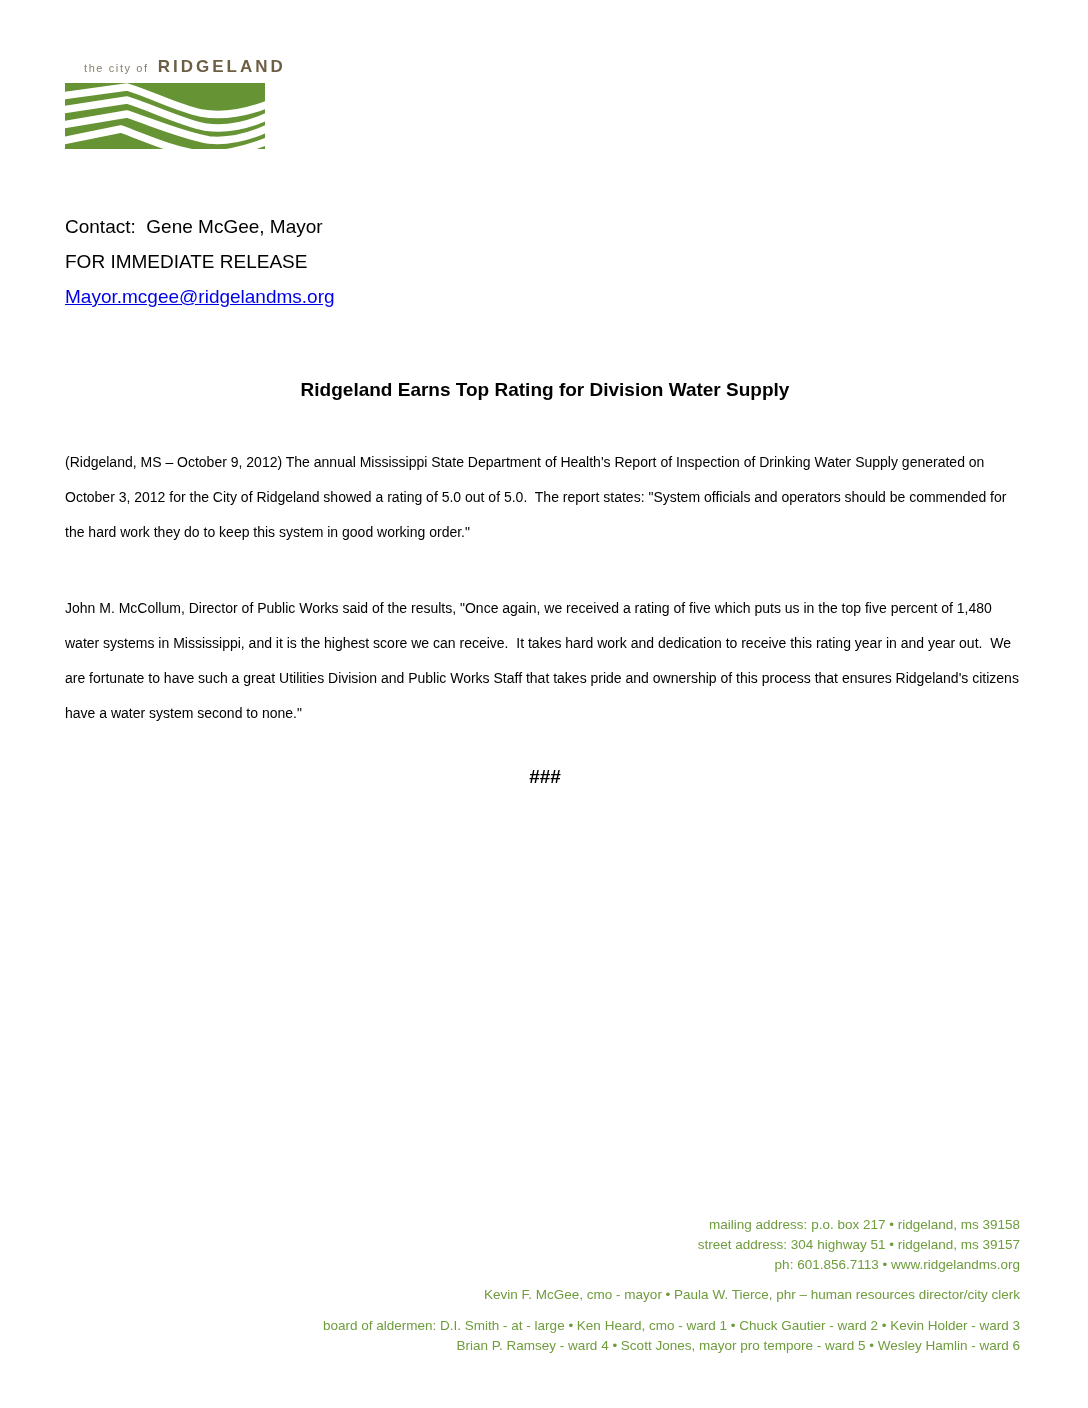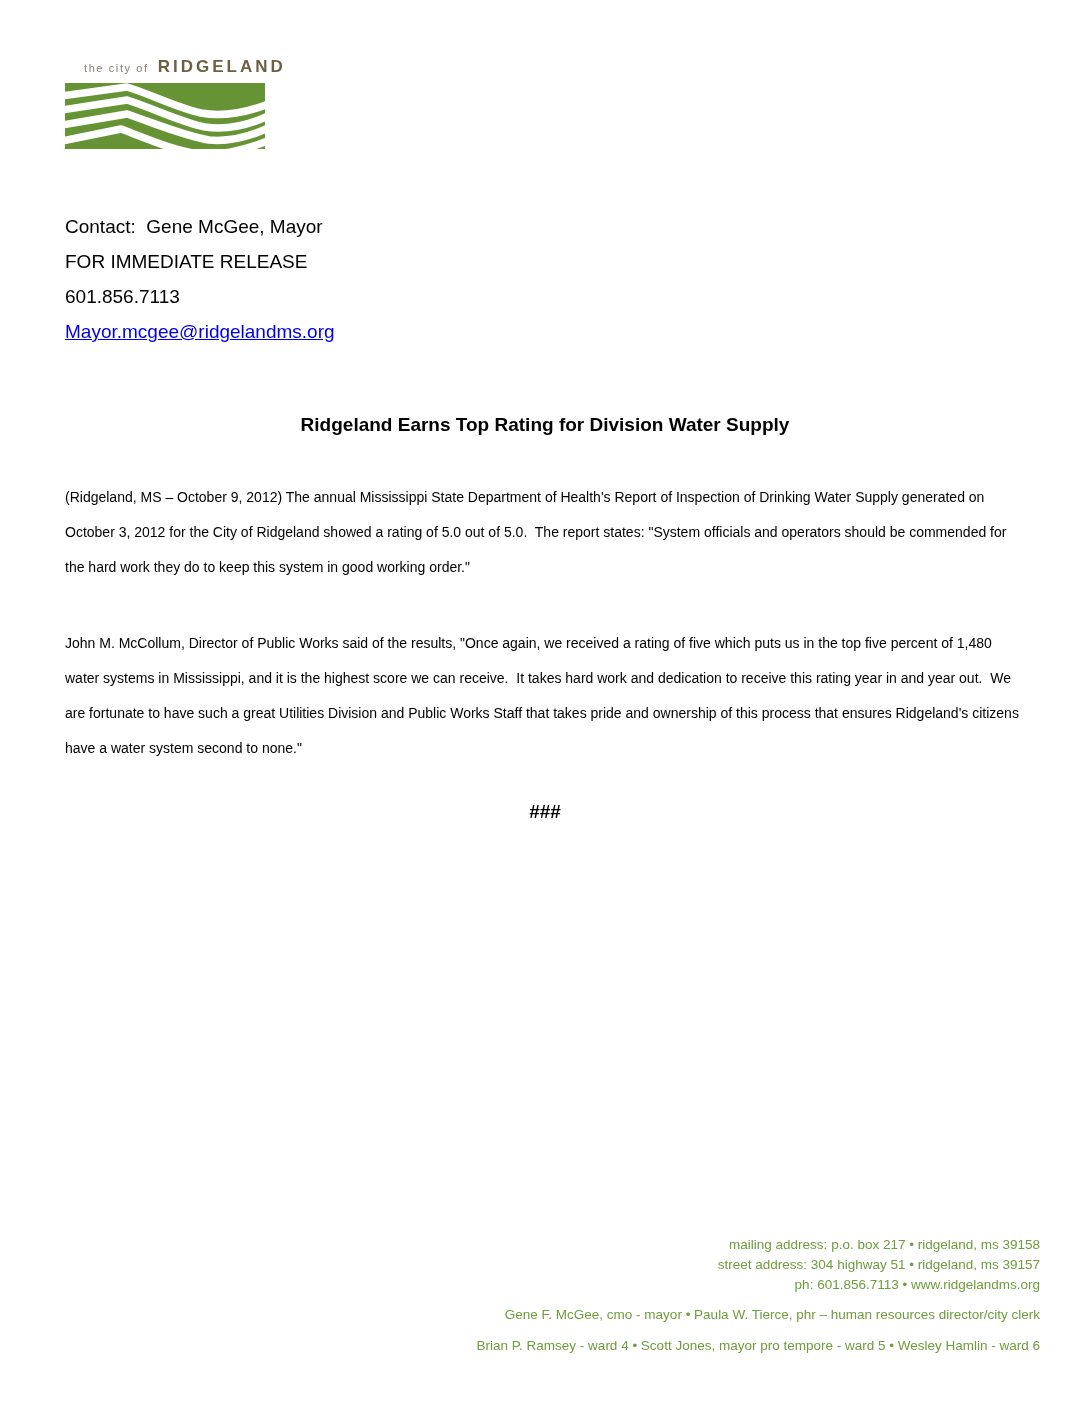--- a/index.html
+++ b/index.html
@@ -59,21 +59,21 @@
     font-size:14px;line-height:35px;
     white-space:pre-wrap;
   }
   p.body + p.body{margin-top:41px;}
   .endmark{
     margin:28px 0 0 0;
     font-size:19px;font-weight:bold;text-align:center;line-height:35px;
   }
   
   .footer{
-    position:absolute;right:48px;bottom:52px;
+    position:absolute;right:68px;bottom:52px;
     text-align:right;color:var(--footer-green);
     font-size:13.5px;line-height:20px;
   }
   .footer p{margin:0;}
   .footer .officials{margin-top:10px;}
   .footer .aldermen{margin-top:11px;}
 </style>
 </head>
 <body>
 
@@ -91,36 +91,36 @@
         <path d="M-3,27 L62,17 C90,26 116,39 140,44 C162,47 184,42 203,33"></path>
         <path d="M-3,42 L62,31 C94,42 120,53 144,57 C166,59 186,53 203,45"></path>
         <path d="M-3,58 L56,46 C88,58 106,66 128,70 C156,74 182,66 203,58"></path>
       </g>
     </svg>
   </header>
 
   <section class="contact">
     <p>Contact:  Gene McGee, Mayor</p>
     <p>FOR IMMEDIATE RELEASE</p>
-    <p>601.856.7113</p>
     <p><a class="email" href="#">Mayor.mcgee@ridgelandms.org</a></p>
   </section>
 
   <h1 class="headline">Ridgeland Earns Top Rating for Division Water Supply</h1>
 
   <p class="body">(Ridgeland, MS – October 9, 2012) The annual Mississippi State Department of Health's Report of Inspection of Drinking Water Supply generated on October 3, 2012 for the City of Ridgeland showed a rating of 5.0 out of 5.0.  The report states: "System officials and operators should be commended for the hard work they do to keep this system in good working order."</p>
   <p class="body">John M. McCollum, Director of Public Works said of the results, "Once again, we received a rating of five which puts us in the top five percent of 1,480 water systems in Mississippi, and it is the highest score we can receive.  It takes hard work and dedication to receive this rating year in and year out.  We are fortunate to have such a great Utilities Division and Public Works Staff that takes pride and ownership of this process that ensures Ridgeland's citizens have a water system second to none."</p>
 
   <p class="endmark">###</p>
 
   <footer class="footer">
     <div class="address">
       <p>mailing address: p.o. box 217 • ridgeland, ms 39158</p>
       <p>street address: 304 highway 51 • ridgeland, ms 39157</p>
       <p>ph: 601.856.7113 • www.ridgelandms.org</p>
     </div>
-    <p class="officials">Gene F. McGee, cmo - mayor • Paula W. Tierce, phr – human resources director/city clerk</p>
+    <p class="officials">Kevin F. McGee, cmo - mayor • Paula W. Tierce, phr – human resources director/city clerk</p>
     <div class="aldermen">
+      <p>board of aldermen: D.I. Smith - at - large • Ken Heard, cmo - ward 1 • Chuck Gautier - ward 2 • Kevin Holder - ward 3</p>
       <p>Brian P. Ramsey - ward 4 • Scott Jones, mayor pro tempore - ward 5 • Wesley Hamlin - ward 6</p>
     </div>
   </footer>
 
 </div>
 
 </body></html>

